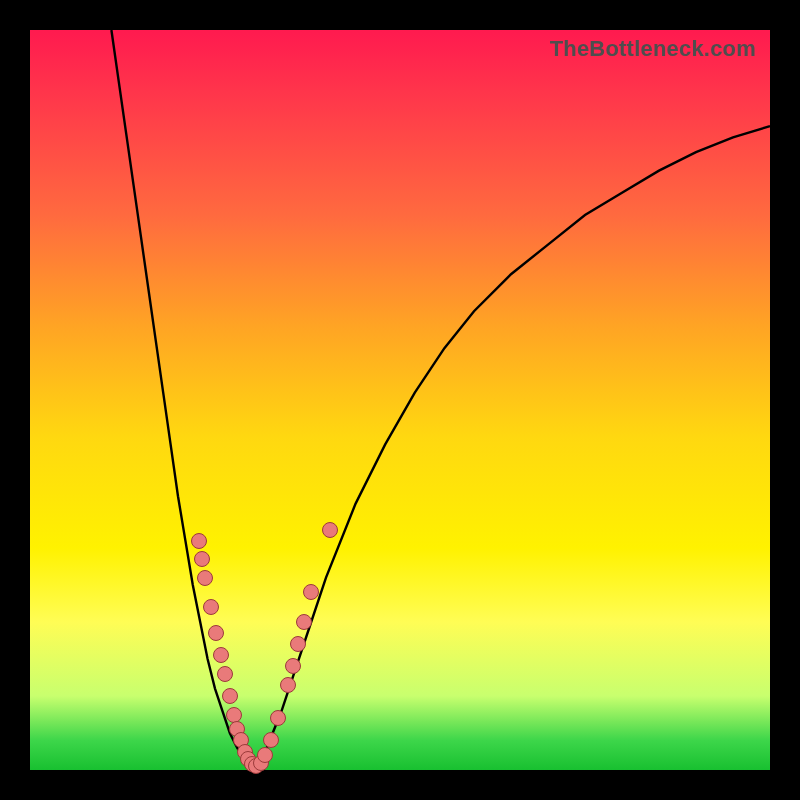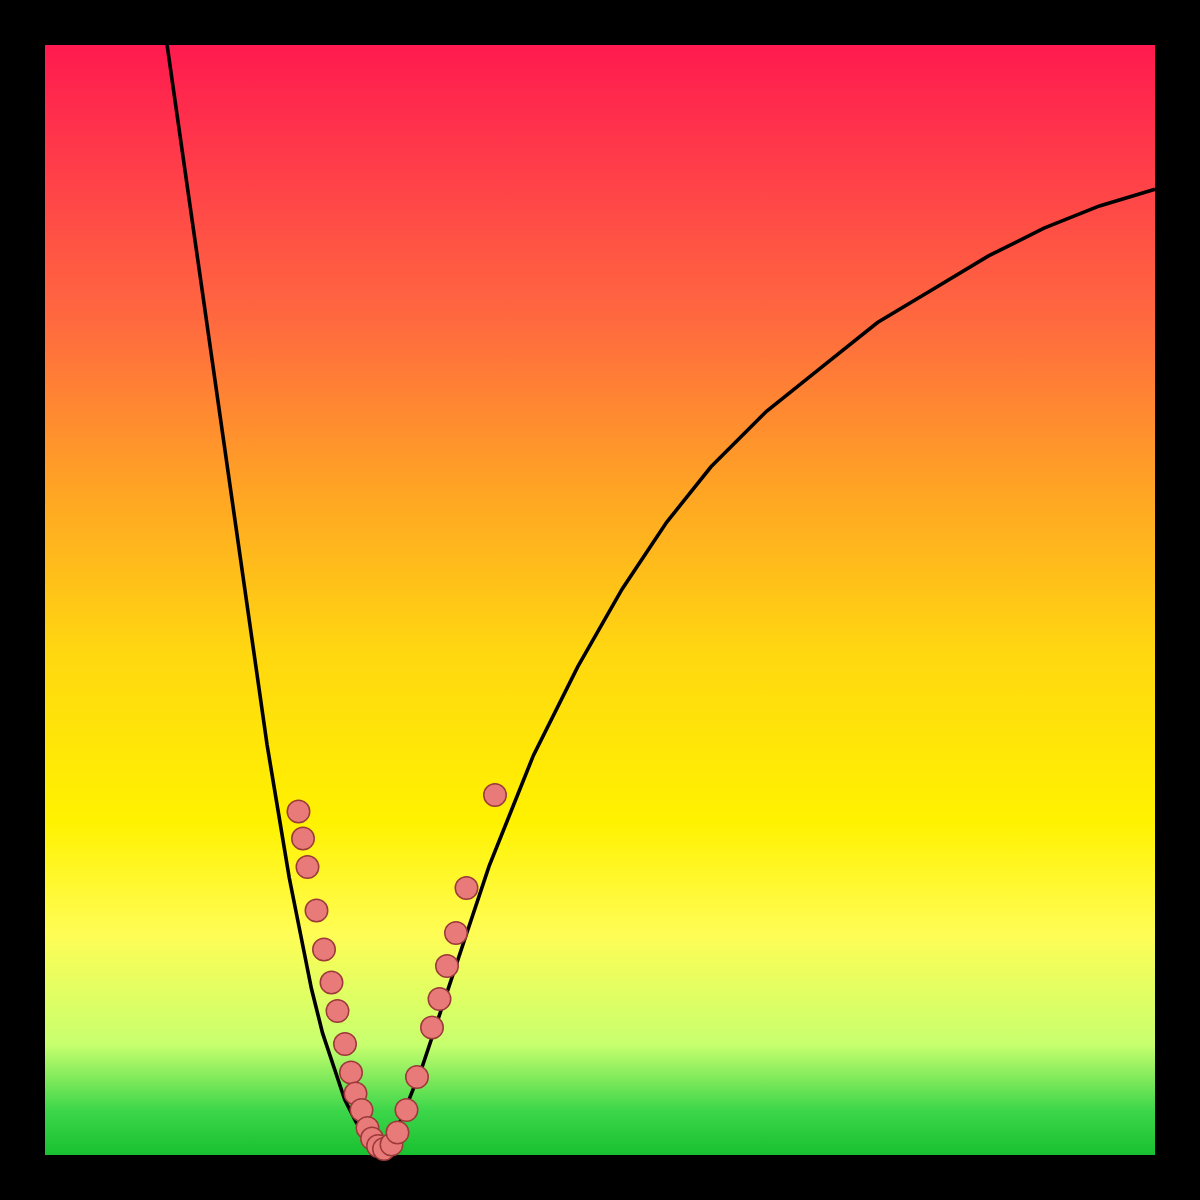--- a/index.html
+++ b/index.html
@@ -55,20 +55,21 @@
     border-radius: 50%;
     background: #e97a7a;
     border: 1px solid #9c3a3a;
   }
 </style>
 </head>
 <body>
 
 <div class="frame">
   <div class="plot">
+    <div class="watermark">TheBottleneck.com</div>
     <svg class="curves" viewBox="0 0 740 740" preserveAspectRatio="none">
       <path id="path-left" fill="none" stroke="#000" stroke-width="2.4" d="M81.40 0.00 L88.80 51.80 L96.20 103.60 L103.60 155.40 L111.00 207.20 L118.40 259.00 L125.80 310.80 L133.20 362.60 L140.60 414.40 L148.00 466.20 L155.40 510.60 L162.80 555.00 L170.20 592.00 L177.60 629.00 L185.00 658.60 L192.40 680.80 L199.80 703.00 L207.20 717.80 L214.60 728.90 L222.00 736.30"></path>
       <path id="path-right" fill="none" stroke="#000" stroke-width="2.4" d="M222.00 736.30 L236.80 717.80 L251.60 680.80 L266.40 636.40 L281.20 592.00 L296.00 547.60 L325.60 473.60 L355.20 414.40 L384.80 362.60 L414.40 318.20 L444.00 281.20 L481.00 244.20 L518.00 214.60 L555.00 185.00 L592.00 162.80 L629.00 140.60 L666.00 122.10 L703.00 107.30 L740.00 96.20"></path>
     </svg>
     <div id="marker-layer">
         <div class="marker" style="left: 168.72px; top: 510.6px;"></div>
         <div class="marker" style="left: 171.68px; top: 529.1px;"></div>
         <div class="marker" style="left: 174.64px; top: 547.6px;"></div>
         <div class="marker" style="left: 181.3px; top: 577.2px;"></div>
         <div class="marker" style="left: 186.48px; top: 603.1px;"></div>

